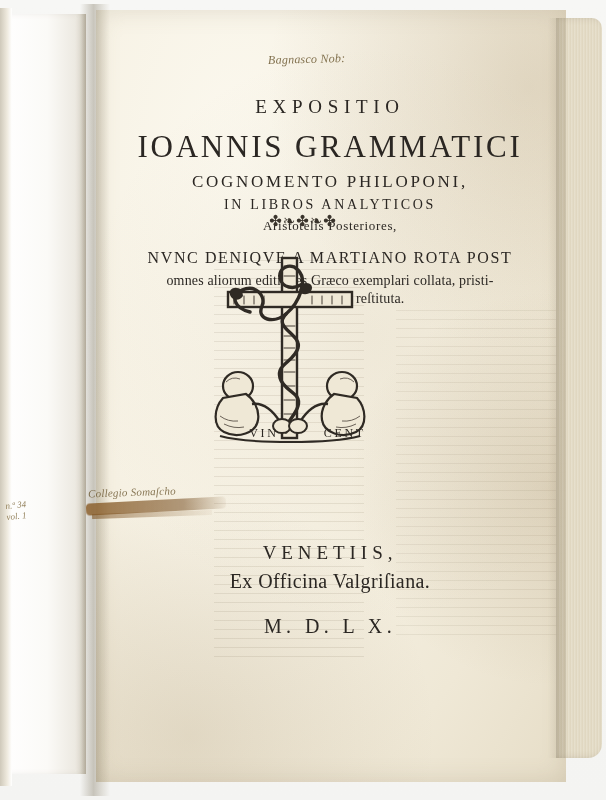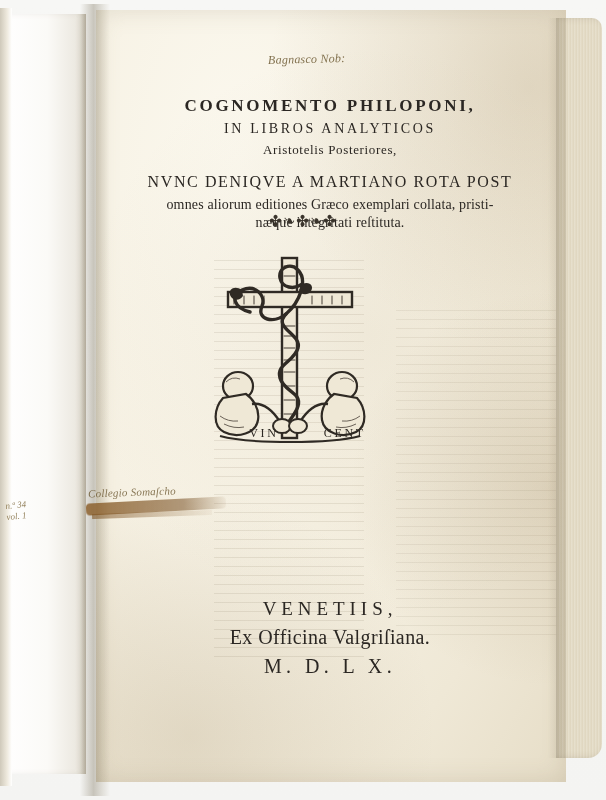--- a/index.html
+++ b/index.html
@@ -156,21 +156,20 @@
   }
   .l-alexandrini {
     font-size: 26px;
     letter-spacing: 0.19em;
     margin-bottom: 8px;
   }
   .l-cognomento {
     font-size: 17px;
     letter-spacing: 0.16em;
     margin-bottom: 5px;
-    font-weight: bold;
   }
   .l-inlibros {
     font-size: 14px;
     letter-spacing: 0.19em;
     margin-bottom: 4px;
     font-family: Liberation Serif, serif;
   }
   .l-aristotelis {
     font-size: 13px;
     letter-spacing: 0.05em;
@@ -222,34 +221,34 @@
     font-size: 12px;
     letter-spacing: 0.22em;
     color: #2e2923;
   }
   .device-motto .sp { display: inline-block; width: 34px; }
 
   
   .imprint {
     position: absolute;
     left: 110px;
-    top: 598px;
+    top: 542px;
     width: 440px;
     text-align: center;
     color: #2b2723;
   }
   .i-venetiis {
     font-size: 19px;
     letter-spacing: 0.26em;
     margin-bottom: 6px;
   }
   .i-officina {
     font-size: 20px;
     letter-spacing: 0.02em;
-    margin-bottom: 6px;
+    margin-bottom: 22px;
   }
   .i-date {
     font-size: 20px;
     letter-spacing: 0.22em;
   }
 
   
   .ms-top {
     position: absolute;
     left: 268px;
@@ -326,20 +325,22 @@
     <div class="foxing"></div>
   </div>
 
   <div class="fore-edge"></div>
   <div class="fore-edge-shadow"></div>
   <div class="gutter"></div>
 
   <div class="ms-top">Bagnasco Nob:</div>
 
   <div class="title-block">
+    <div class="line l-expositio">EXPOSITIO</div>
+    <div class="line l-ioannis">IOANNIS GRAMMATICI</div>
     <div class="line l-cognomento">COGNOMENTO PHILOPONI,</div>
     <div class="line l-inlibros">IN LIBROS ANALYTICOS</div>
     <div class="line l-aristotelis">Aristotelis Posteriores,</div>
     <div class="line l-nunc">NVNC DENIQVE A MARTIANO ROTA POST</div>
     <div class="line l-omnes">omnes aliorum editiones Græco exemplari collata, pristi-</div>
     <div class="line l-naeque">næque integritati reſtituta.</div>
   </div>
 
   <div class="ornament">✤❧✤❧✤</div>
 

